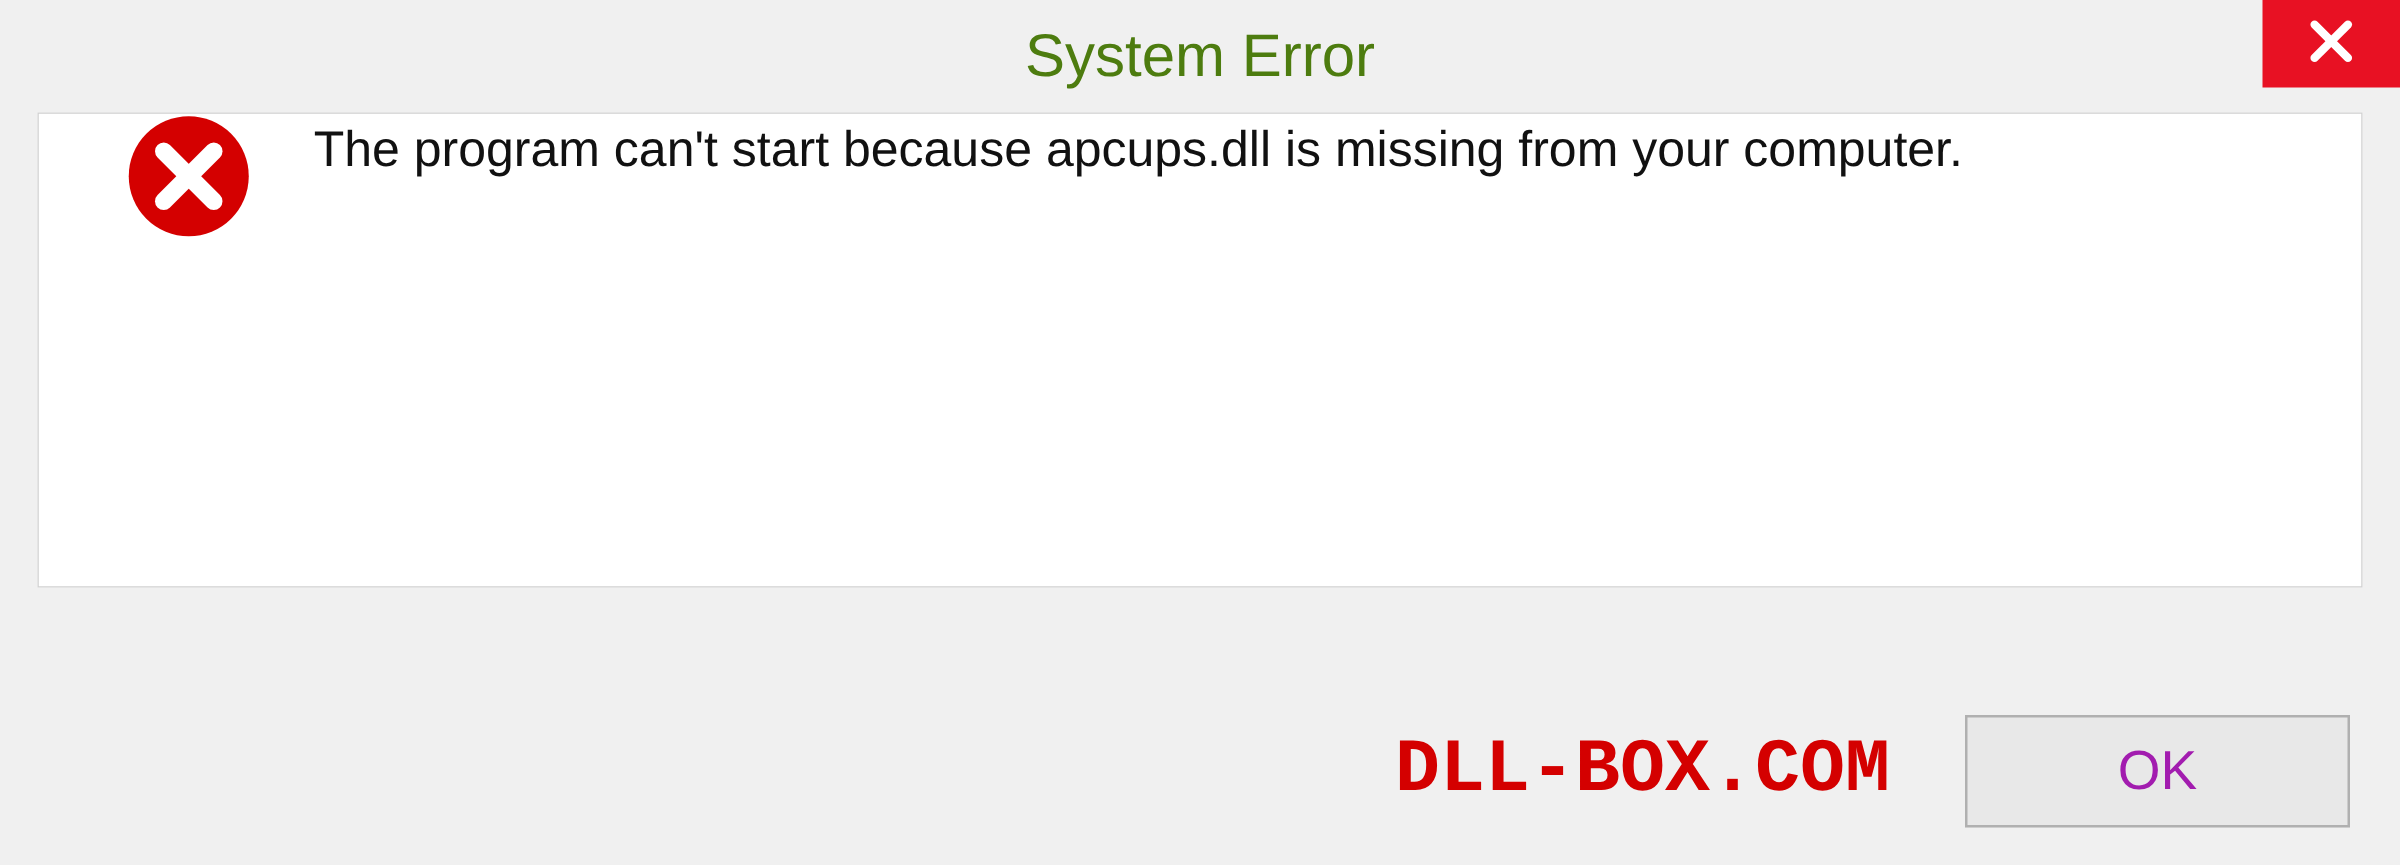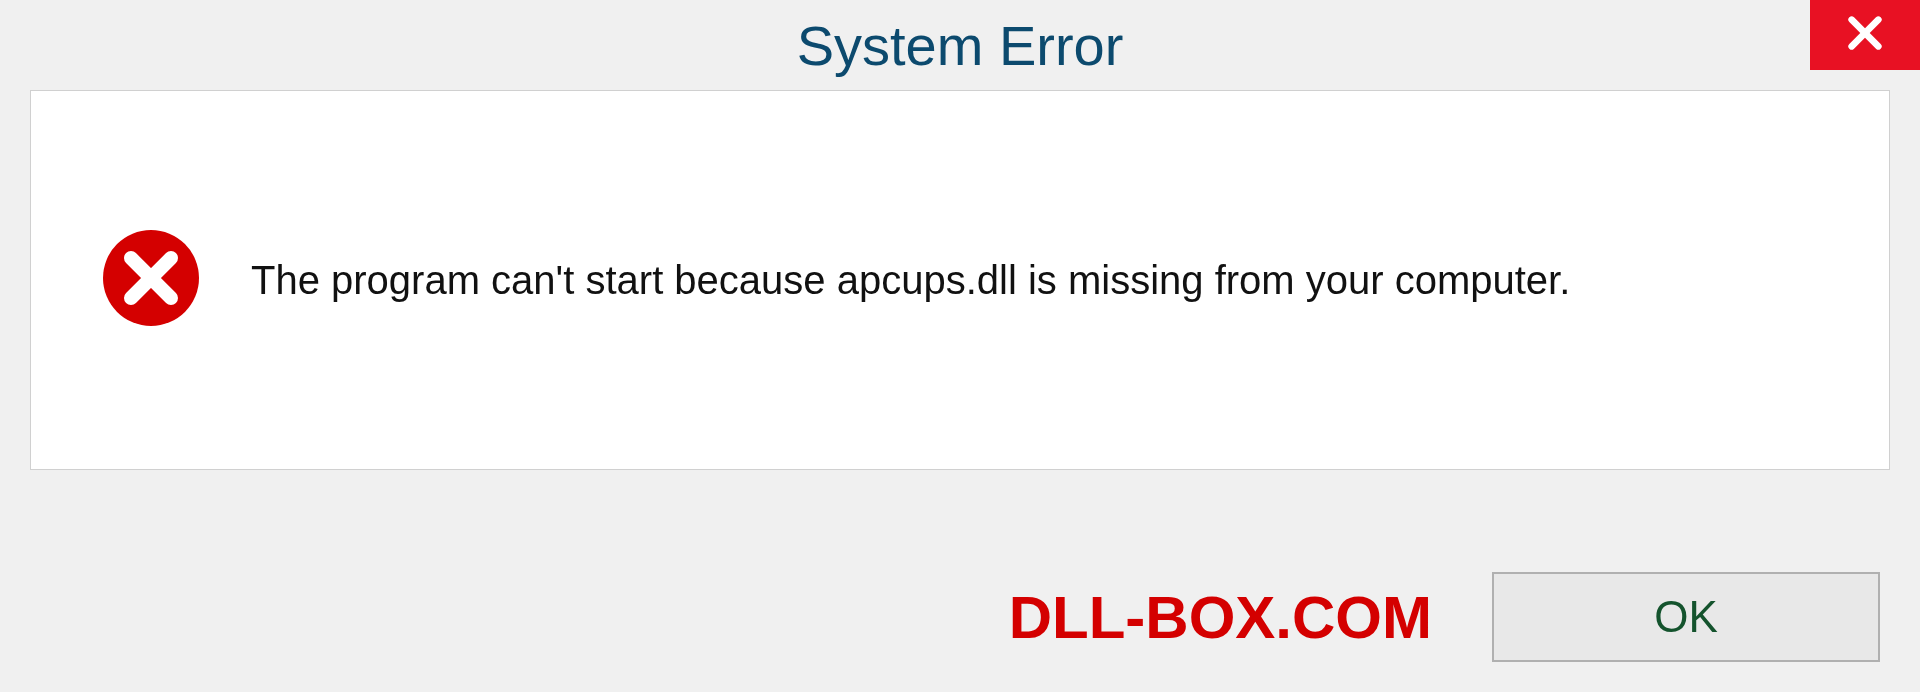--- a/index.html
+++ b/index.html
@@ -22,23 +22,23 @@
       position: relative;
     }
     .titlebar {
       height: 90px;
       display: flex;
       align-items: center;
       justify-content: center;
       position: relative;
     }
     .title-text {
-      font-size: 56px;
+      font-size: 48px;
       font-weight: 400;
-      color: #0c4a6e;
+      color: #4d7c0f;
     }
     .close-btn {
       position: absolute;
       top: 0;
       right: 0;
       width: 110px;
       height: 70px;
       background: #e81123;
       display: flex;
       align-items: center;
@@ -48,21 +48,21 @@
     .close-btn svg {
       width: 40px;
       height: 40px;
     }
     .content-area {
       margin: 0 30px;
       background: #ffffff;
       border: 1px solid #d0d0d0;
       height: 380px;
       display: flex;
-      align-items: center;
+      align-items: flex-start;
       padding: 0 70px;
     }
     .error-icon {
       flex-shrink: 0;
       margin-right: 50px;
     }
     .error-icon svg {
       width: 100px;
       height: 100px;
     }
@@ -81,29 +81,29 @@
       align-items: center;
       justify-content: flex-end;
       padding: 0 40px;
     }
     .brand {
       font-size: 60px;
       font-weight: 800;
       color: #d40000;
       letter-spacing: 0px;
       margin-right: 60px;
-      font-family: Liberation Sans, sans-serif;
+      font-family: Liberation Mono, monospace;
     }
     .ok-btn {
-      width: 388px;
+      width: 308px;
       height: 90px;
       background: #e8e8e8;
       border: 2px solid #b0b0b0;
       font-size: 44px;
-      color: #14532d;
+      color: #a21caf;
       font-family: inherit;
       cursor: pointer;
       display: flex;
       align-items: center;
       justify-content: center;
     }
   </style>
 </head>
 <body>
 

